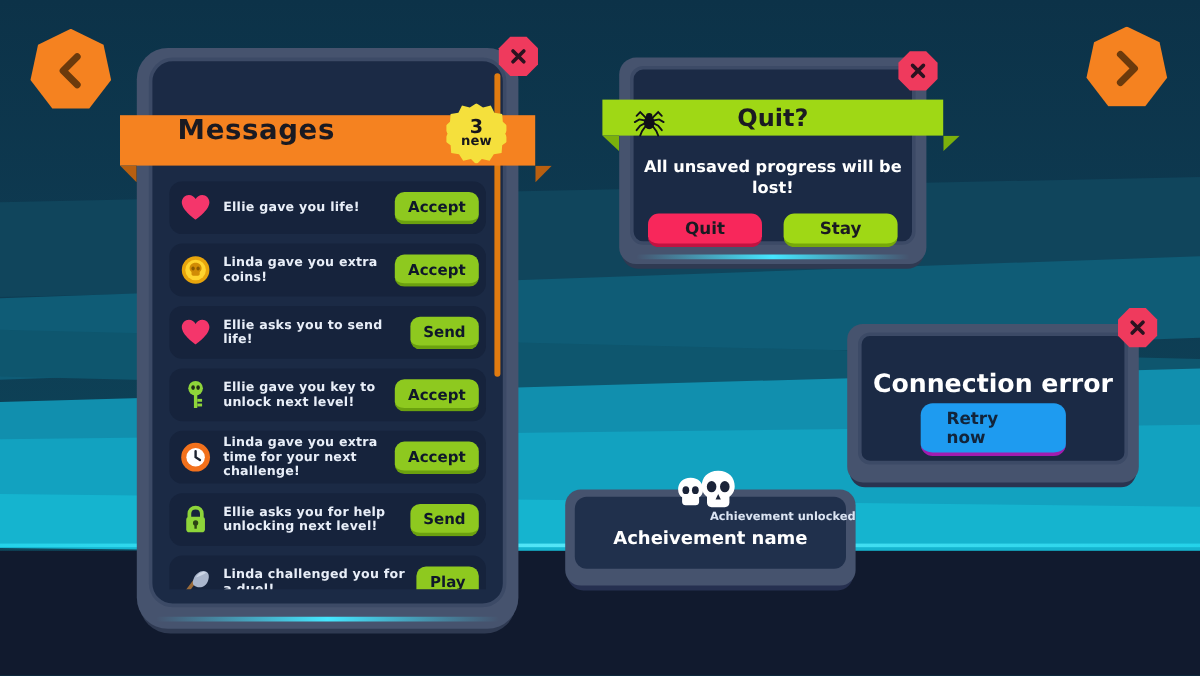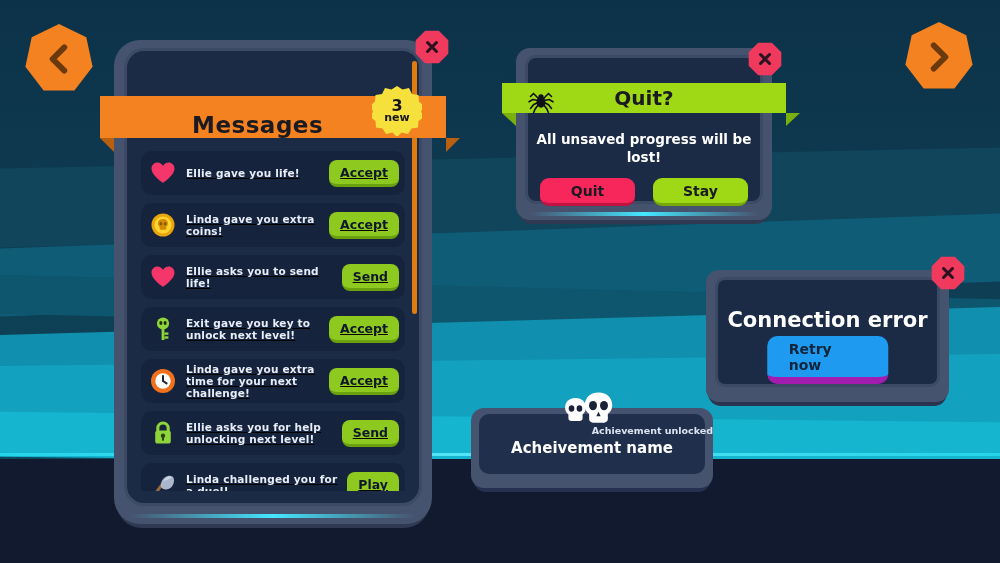--- a/index.html
+++ b/index.html
@@ -45,38 +45,38 @@
   .mp-outer { position:absolute; inset:0; background:#46536e; border-radius:26px; }
   .mp-outershadow { position:absolute; left:2px; right:2px; top:10px; bottom:-4px;
      background:#2f3a52; border-radius:26px; }
   .mp-inner { position:absolute; left:10px; top:8px; right:10px; bottom:18px;
      background:#1b2a45; border-radius:20px; border:3px solid #3c4a66; overflow:hidden; }
   .mp-glow { position:absolute; left:16px; right:16px; bottom:6px; height:4px;
      background:linear-gradient(90deg,rgba(60,230,255,0),#45e7ff,rgba(60,230,255,0));
      border-radius:3px; }
   .mp-banner { position:absolute; left:-14px; top:56px; width:346px; height:42px;
      background:#f58220; z-index:20;
-     display:flex; align-items:flex-end;padding-left:44px; }
+     display:flex; align-items:flex-start; }
   .mp-banner-fold-l { position:absolute; left:-14px; top:98px; width:14px; height:14px;
      background:#b85f10; clip-path:polygon(0 0,100% 0,100% 100%); z-index:19; }
   .mp-banner-fold-r { position:absolute; left:332px; top:98px; width:14px; height:14px;
      background:#b85f10; clip-path:polygon(0 0,100% 0,0 100%); z-index:19; }
   .mp-title { font-family:"DejaVu Sans", sans-serif; font-weight:bold; font-size:23px;
      color:#1a1a22; margin-left:48px; letter-spacing:.5px; }
   .badge { position:absolute; left:258px; top:46px; width:50px; height:50px; z-index:25;
      display:flex; flex-direction:column; align-items:center; justify-content:center; cursor:pointer; }
   .badge-star { position:absolute; inset:0; background:#f5e03c;
      clip-path:polygon(50% 0%,61% 7%,74% 4%,80% 16%,93% 18%,94% 31%,104% 40%,98% 51%,
        104% 62%,93% 70%,92% 83%,79% 85%,72% 96%,59% 93%,50% 102%,41% 93%,28% 96%,21% 85%,
        8% 83%,7% 70%,-4% 62%,2% 51%,-4% 40%,6% 31%,7% 18%,20% 16%,26% 4%,39% 7%); }
   .badge-num { position:relative; font-weight:bold; font-size:16px; color:#16161c; line-height:13px; }
   .badge-txt { position:relative; font-weight:bold; font-size:11px; color:#16161c; line-height:12px; }
 
   .msg-list { position:absolute; left:14px; top:100px; right:14px; bottom:12px;
-     overflow:hidden;text-decoration:underline; }
+     overflow:hidden; }
   .msg-row { display:flex; align-items:center; background:#16233c; border-radius:11px;
      height:44px; margin-bottom:8px; padding:0 6px 0 8px; cursor:pointer; }
   .msg-ico { width:28px; height:28px; flex:0 0 28px; display:flex;
      align-items:center; justify-content:center; }
   .msg-ico svg { width:26px; height:26px; }
   .msg-text { flex:1; font-size:10.5px; font-weight:bold; color:#e8eef8; line-height:12px;
      margin-left:9px; letter-spacing:.2px; }
   .msg-btn { flex:0 0 auto; background:#8ec91f; border-bottom:3px solid #6ba10f;
      border-radius:8px; padding:5px 11px 4px; font-size:12.5px; font-weight:bold;
      color:#0f172a; cursor:pointer; }
@@ -117,21 +117,21 @@
   
   #conn-panel { position:absolute; left:706px; top:270px; width:243px; height:132px; }
   .cp-outer { position:absolute; inset:0; background:#46536e; border-radius:13px; }
   .cp-shadow { position:absolute; left:2px; right:2px; top:8px; bottom:-4px;
      background:#2a3450; border-radius:13px; }
   .cp-inner { position:absolute; left:9px; top:7px; right:9px; bottom:15px;
      background:#1b2a45; border-radius:10px; border:3px solid #3c4a66; }
   .cp-title { position:absolute; left:10px; right:10px; top:38px; text-align:center;
      font-size:21px; font-weight:bold; color:#ffffff; }
   .btn-retry { position:absolute; left:50%; transform:translateX(-50%); top:66px;
-     background:#1e9bf0; border-bottom:7px solid #a21caf; border-radius:10px;
+     background:#1e9bf0; border-bottom:3px solid #a21caf; border-radius:10px;
      padding:5px 22px 4px; font-size:14px; font-weight:bold; color:#12243a; cursor:pointer; }
 
   
   #achv { position:absolute; left:471px; top:408px; width:242px; height:80px; }
   .ac-outer { position:absolute; inset:0; background:#46536e; border-radius:13px; }
   .ac-shadow { position:absolute; left:2px; right:2px; top:8px; bottom:-4px;
      background:#263050; border-radius:13px; }
   .ac-inner { position:absolute; left:8px; top:6px; right:8px; bottom:14px;
      background:#20304c; border-radius:10px; }
   .ac-sub { position:absolute; left:0; right:0; top:17px; text-align:right;
@@ -209,21 +209,21 @@
             <div class="msg-ico">
               <svg viewBox="0 0 26 26">
                 <circle cx="13" cy="7.5" r="6.1" fill="#8ed53a"></circle>
                 <ellipse cx="10.9" cy="7" rx="1.5" ry="1.9" fill="#1f2b18"></ellipse>
                 <ellipse cx="15.1" cy="7" rx="1.5" ry="1.9" fill="#1f2b18"></ellipse>
                 <rect x="11.6" y="12.6" width="2.8" height="11.4" fill="#8ed53a"></rect>
                 <rect x="14.4" y="16.4" width="4" height="2.4" fill="#8ed53a"></rect>
                 <rect x="14.4" y="20.3" width="4" height="2.4" fill="#8ed53a"></rect>
               </svg>
             </div>
-            <div class="msg-text">Exit gave you key to unlock next level!</div>
+            <div class="msg-text">Ellie gave you key to unlock next level!</div>
             <div class="msg-btn">Accept</div>
           </div>
           <div class="msg-row">
             <div class="msg-ico">
               <svg viewBox="0 0 26 26">
                 <circle cx="13" cy="13" r="12" fill="#f2711c"></circle>
                 <path d="M13 2.4 L15.3 5.6 L19 4.6 L19.3 8.4 L23 9.6 L21.1 13 L23 16.4 L19.3 17.6 L19 21.4 L15.3 20.4 L13 23.6 L10.7 20.4 L7 21.4 L6.7 17.6 L3 16.4 L4.9 13 L3 9.6 L6.7 8.4 L7 4.6 L10.7 5.6 Z" fill="#f2711c"></path>
                 <circle cx="13" cy="13" r="7.7" fill="#ffffff"></circle>
                 <path d="M13 8 L13 13 L16.6 15.4" stroke="#1e2430" stroke-width="2" fill="none" stroke-linecap="round"></path>
               </svg>

